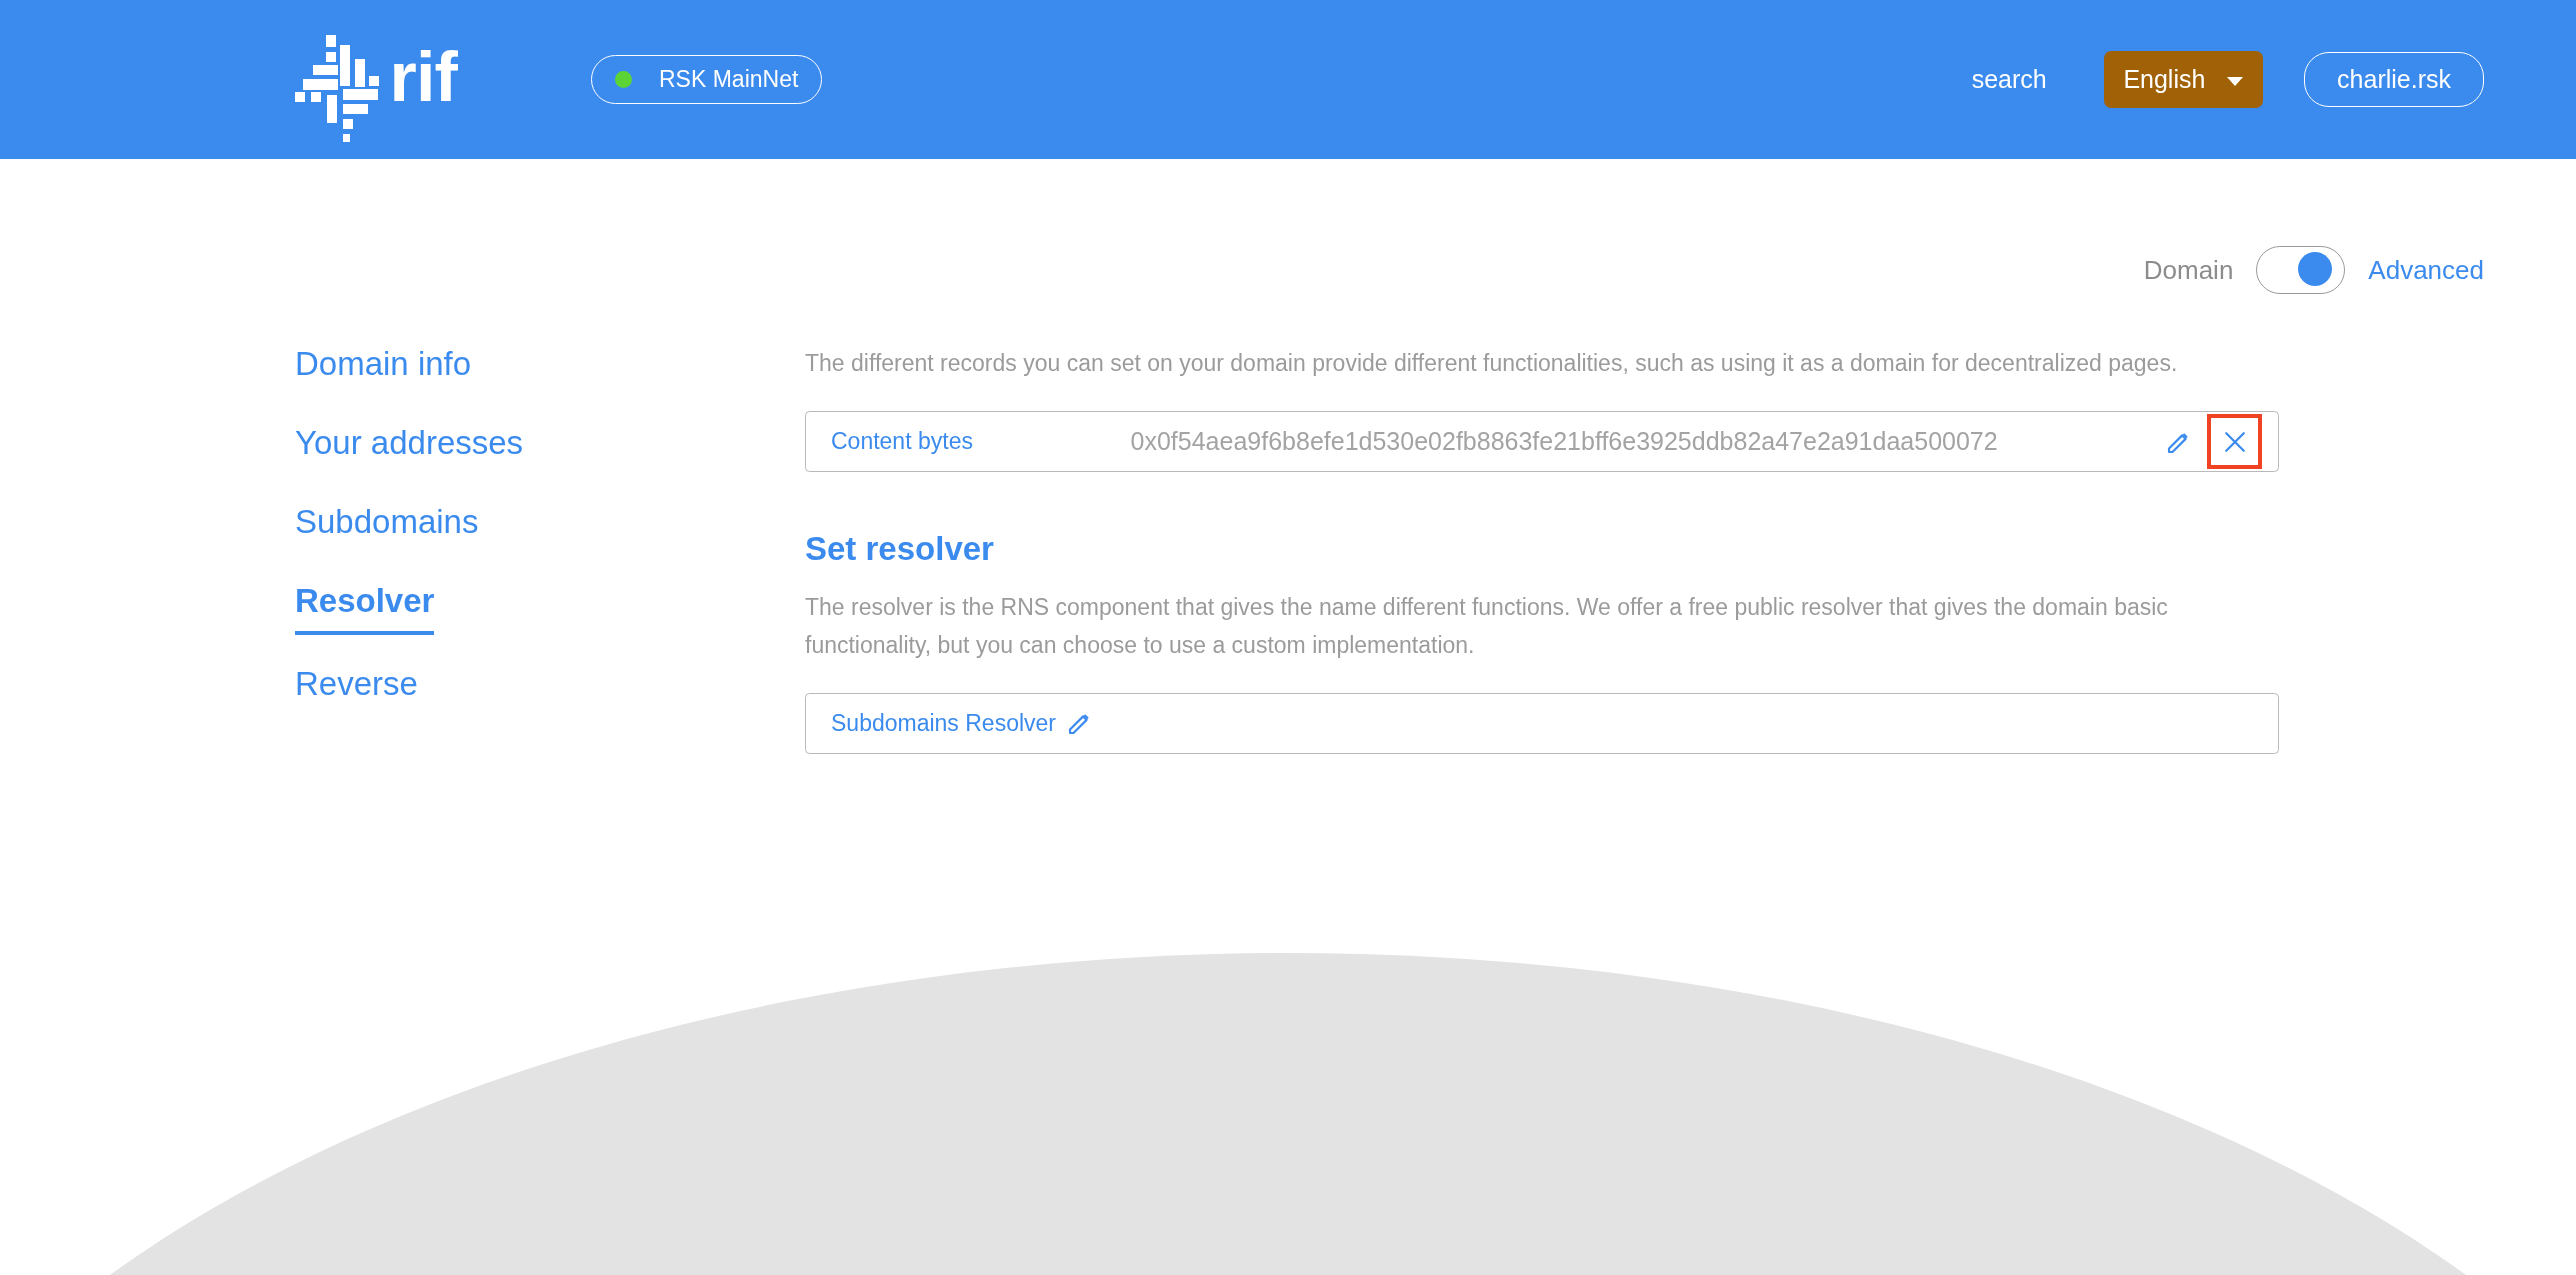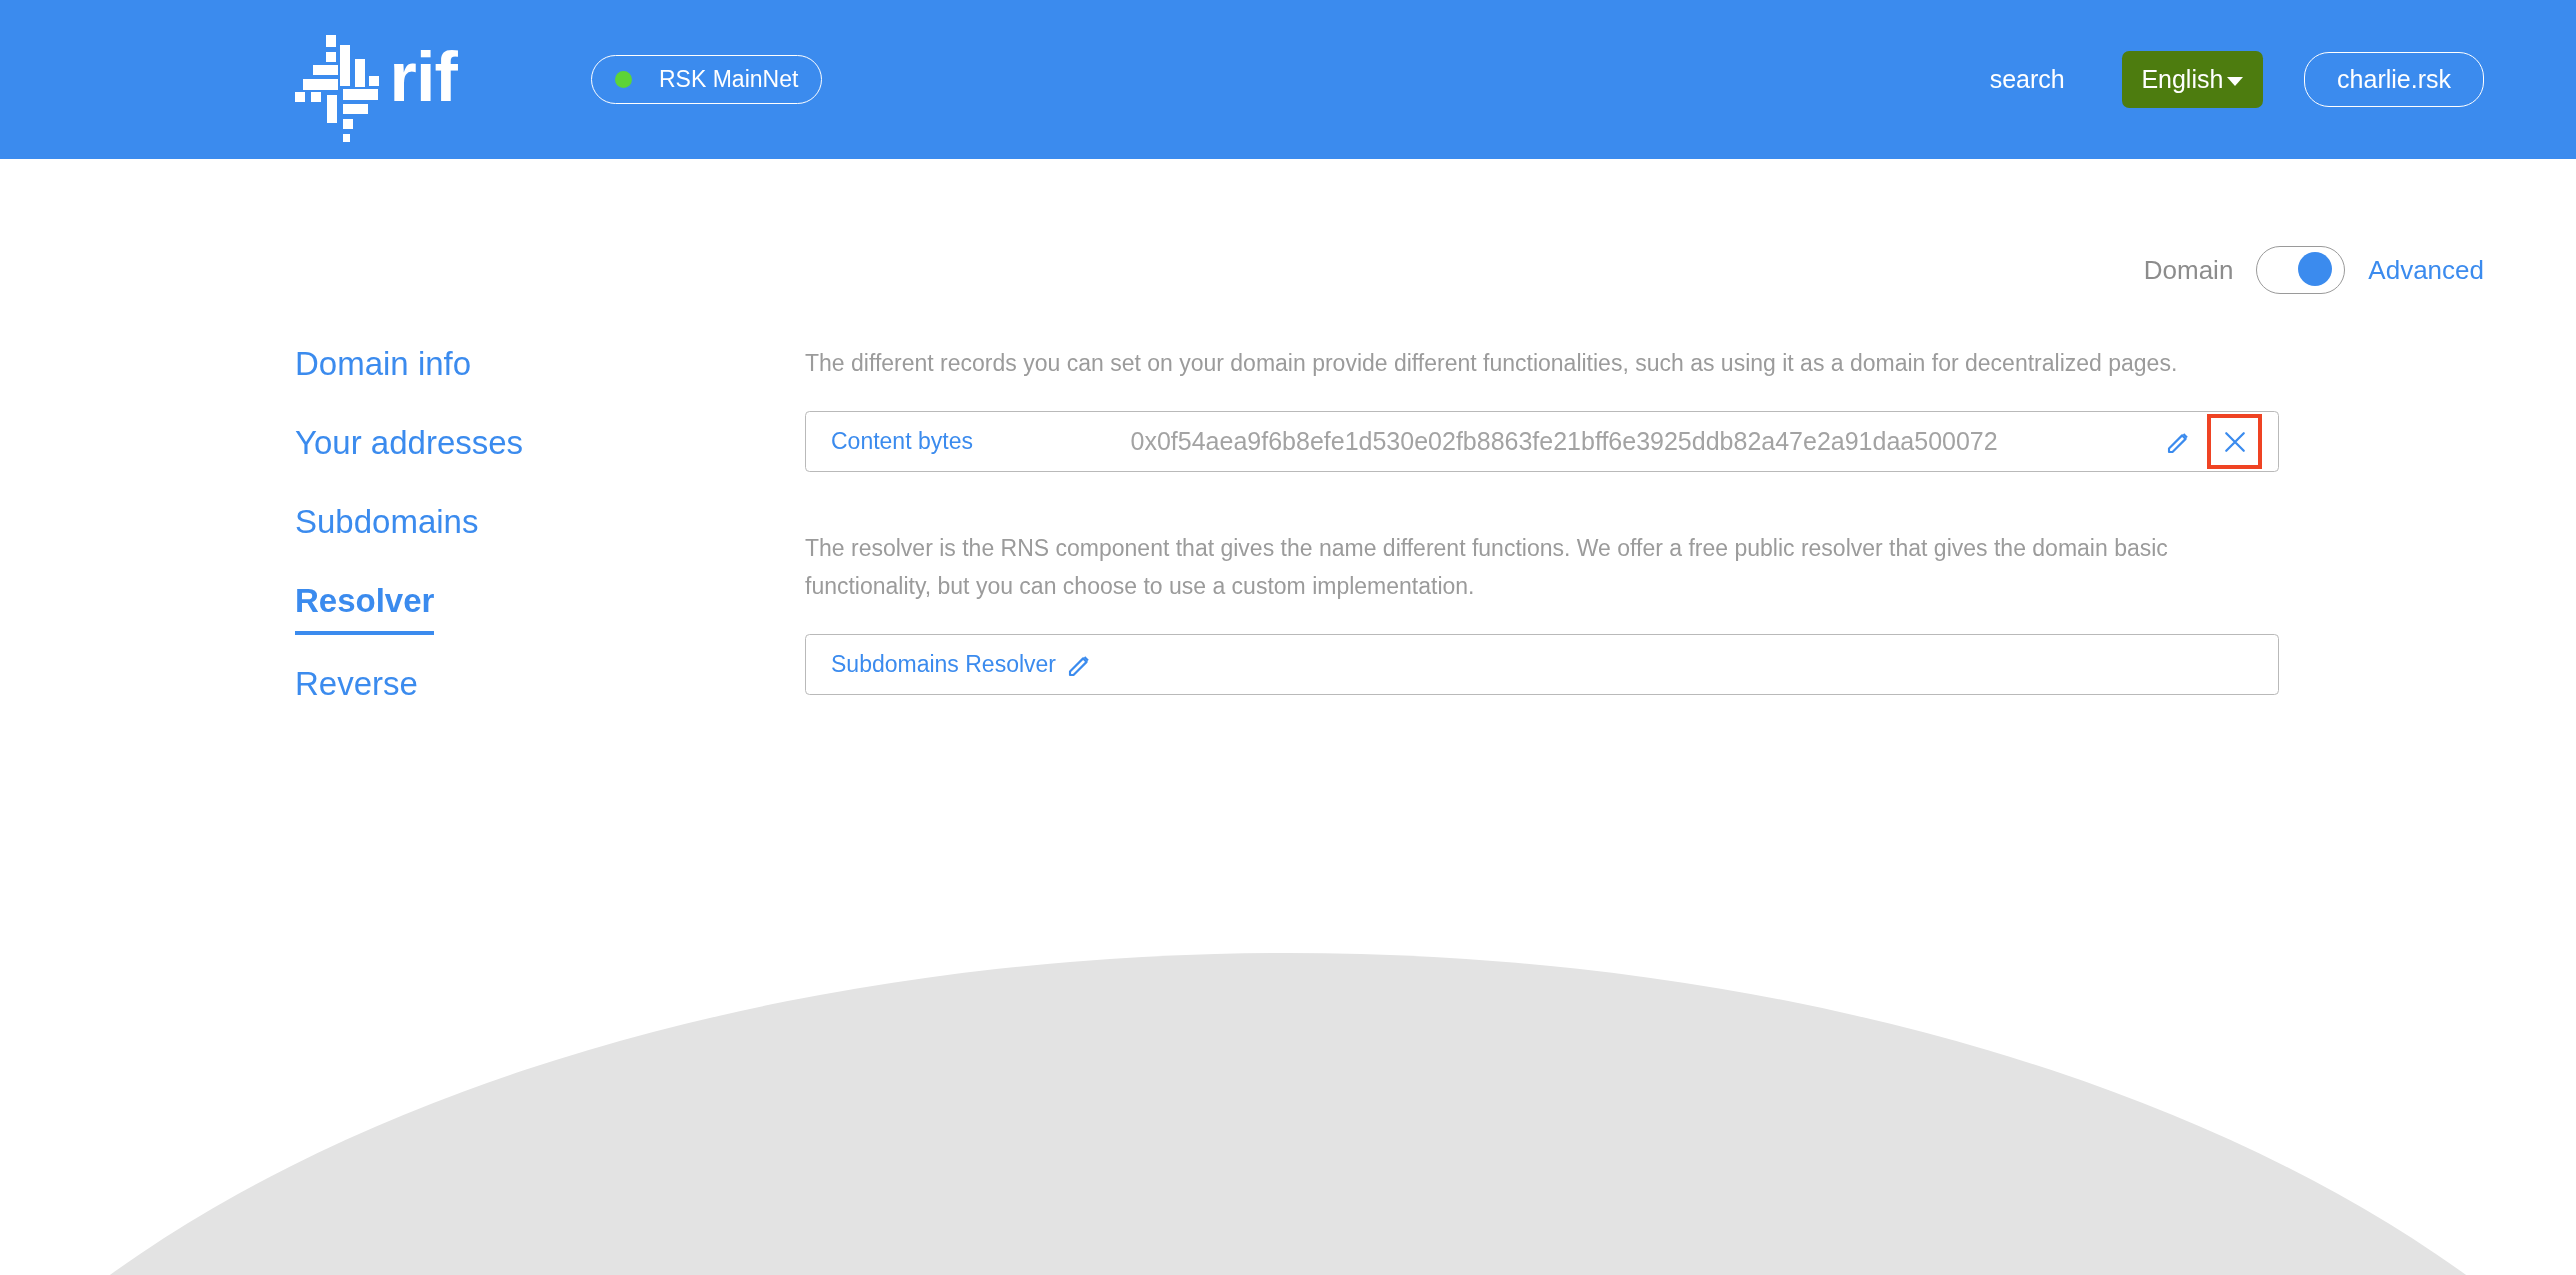--- a/index.html
+++ b/index.html
@@ -104,24 +104,24 @@
   .nav-search {
     color: #ffffff;
     font-size: 25px;
     padding: 10.7px 16px;
     cursor: pointer;
     margin-right: 41px;
   }
   .lang-select {
     display: flex;
     align-items: center;
-    gap: 4px;
+    gap: 22px;
     color: #ffffff;
     font-size: 25px;
-    background: #4d7c0f;
+    background: #a16207;
     border-radius: 7.2px;
     padding: 14.3px 19.7px;
     cursor: pointer;
     margin-right: 41px;
   }
   .caret-down {
     width: 0; height: 0;
     border-left: 8px solid transparent;
     border-right: 8px solid transparent;
     border-top: 9.8px solid #ffffff;
@@ -344,20 +344,21 @@
           <button class="icon-btn highlight">
             <svg width="30" height="30" viewBox="0 0 24 24">
               <path d="M5 5L19 19M19 5L5 19" stroke="#3b8bee" stroke-width="1.8" stroke-linecap="round"></path>
             </svg>
           </button>
         </div>
       </div>
 
       <div class="gap-sections"></div>
 
+      <h2 class="sec-title">Set resolver</h2>
       <p class="sec-desc">The resolver is the RNS component that gives the name different functions. We offer a free public resolver that gives the domain basic functionality, but you can choose to use a custom implementation.</p>
 
       <div class="record-card">
         <span class="record-label">Subdomains Resolver</span>
         <div class="record-actions">
           <button class="icon-btn">
             <svg width="30" height="30" viewBox="0 0 24 24" fill="none">
               <path d="M4 17.2V20h2.8L17.3 9.5l-2.8-2.8L4 17.2z" stroke="#3b8bee" stroke-width="1.7" fill="none" stroke-linejoin="round"></path>
               <path d="M15.6 5.6l2.8 2.8" stroke="#3b8bee" stroke-width="1.7"></path>
             </svg>

